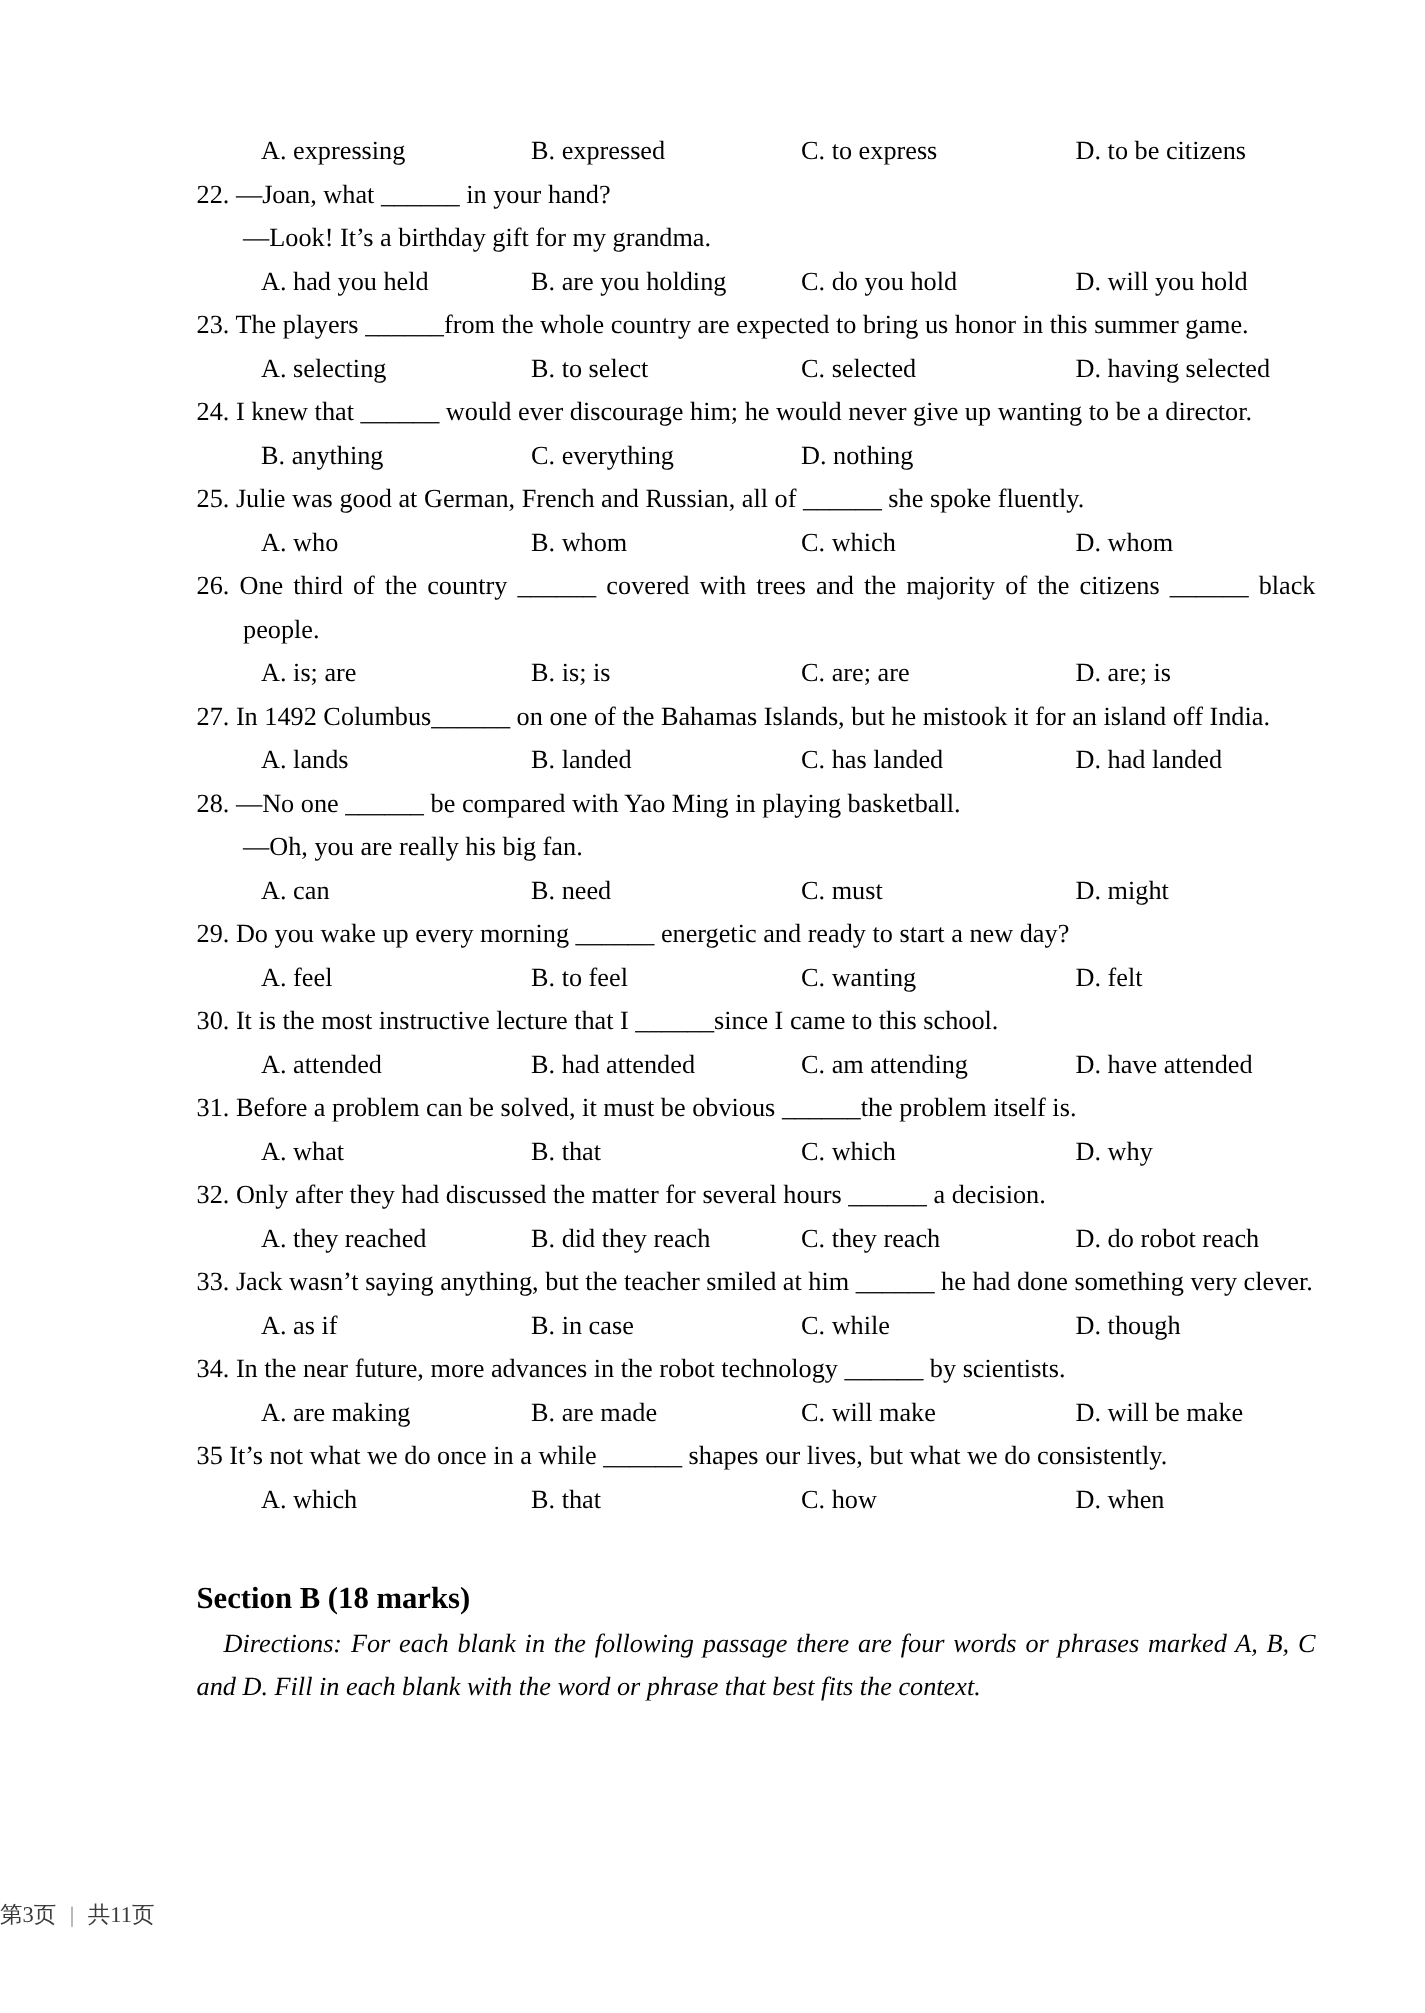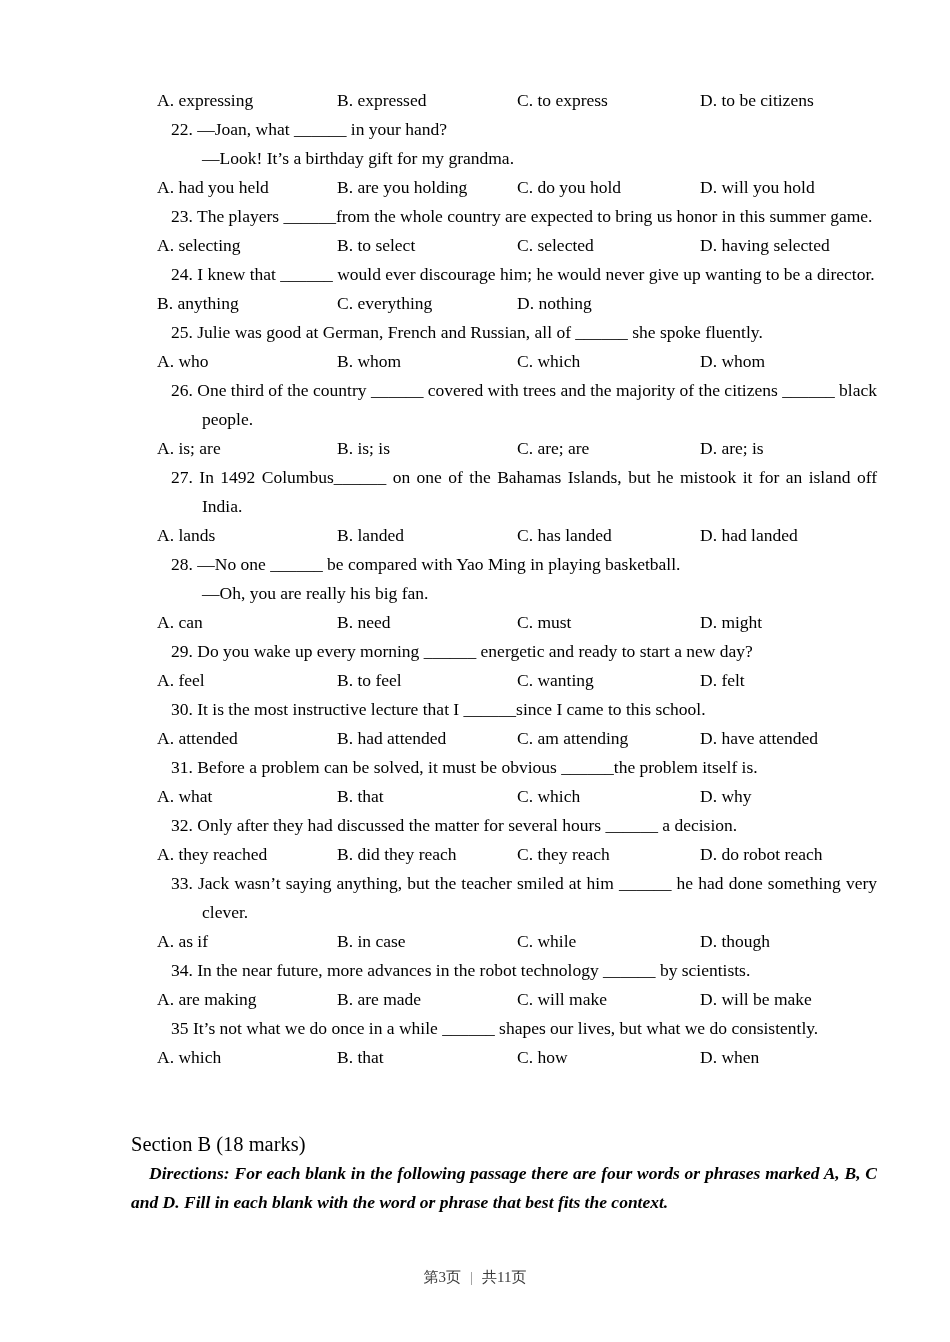--- a/index.html
+++ b/index.html
@@ -14,44 +14,42 @@
     font-size: 17.5px;
     line-height: 29px;
   }
   .page {
     padding: 86px 73px 0 131px;
   }
   .stem {
     text-align: justify;
     padding-left: 31px;
     text-indent: -31px;
-    margin-left: 40px;
   }
   .options {
-    margin-left: 26px;
+    margin-left: 43px;
     display: grid;
     grid-template-columns: 180px 180px 183px auto;
   }
   .opt { white-space: nowrap; }
   .section-heading {
-    font-weight: normal;
-    margin-top: 58px;
+    font-weight: bold;
+    margin-top: 38px;
   }
   .directions {
-    font-weight: bold;
+    font-weight: normal;
     font-style: italic;
     text-align: justify;
     text-indent: 18px;
   }
   .footer {
     position: absolute;
     top: 1266px;
     left: 0;
     width: 100%;
-    text-align: center;
     font-size: 15px;
     line-height: 22px;
     color: #3a3a3a;
   }
   .footer .sep {
     margin: 0 9px;
     color: #8a8a8a;
   }
 </style>
 </head>

